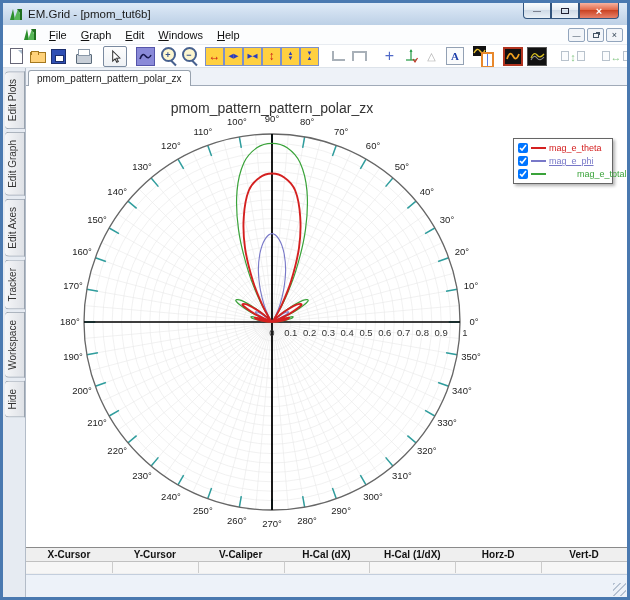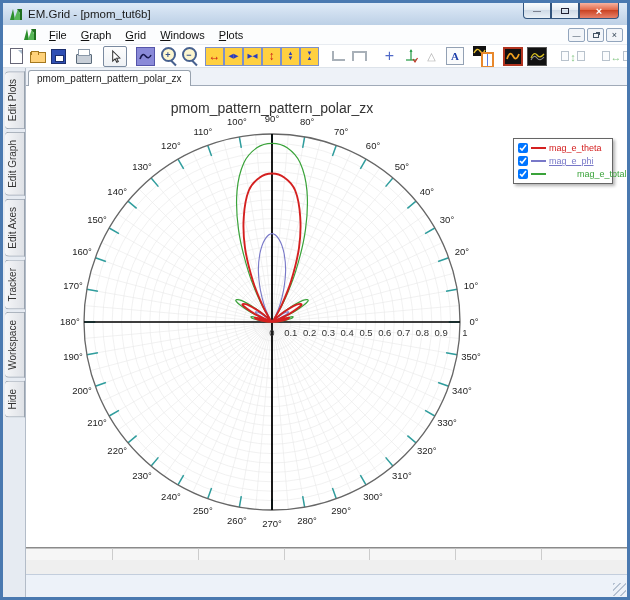--- a/index.html
+++ b/index.html
@@ -111,23 +111,23 @@
   </div>
 
   <div class="menubar">
     <svg class="app-logo" viewBox="0 0 14 13">
       <polygon points="1,12 4,1 6,12" fill="#2d8f2d"></polygon>
       <polygon points="5,12 9,1 11,6 11,12" fill="#57b657"></polygon>
       <polygon points="8,1 13,1 13,12 11,12 11,5" fill="#1f6f1f"></polygon>
     </svg>
     <span class="menu-item">File</span>
     <span class="menu-item">Graph</span>
-    <span class="menu-item">Grid</span>
+    <span class="menu-item">Edit</span>
     <span class="menu-item">Windows</span>
-    <span class="menu-item">Plots</span>
+    <span class="menu-item">Help</span>
     <div class="mdi-btns">
       <div class="mdi-btn glyph-min"></div>
       <div class="mdi-btn">
           <span class="mdi-restore"></span>
         </div>
       <div class="mdi-btn glyph-x"></div>
     </div>
   </div>
 
   <div class="toolbar">
@@ -409,20 +409,29 @@
           </div>
           <div class="legend-item">
             <input type="checkbox" checked="" style="">
             <span class="legend-line" style="background: rgb(58, 163, 58);"></span>
             <span class="legend-label" style="color: rgb(58, 163, 58); padding-left: 28px;">mag_e_total</span>
           </div>
         </div>
 
         <div class="readout">
           <div class="ro-row">
+            <div class="ro-h">X-Cursor</div>
+            <div class="ro-h">Y-Cursor</div>
+            <div class="ro-h">V-Caliper</div>
+            <div class="ro-h">H-Cal (dX)</div>
+            <div class="ro-h">H-Cal (1/dX)</div>
+            <div class="ro-h">Horz-D</div>
+            <div class="ro-h">Vert-D</div>
+          </div>
+          <div class="ro-row">
             <div class="ro-v"></div>
             <div class="ro-v"></div>
             <div class="ro-v"></div>
             <div class="ro-v"></div>
             <div class="ro-v"></div>
             <div class="ro-v"></div>
             <div class="ro-v"></div>
           </div>
         </div>
       </div>

